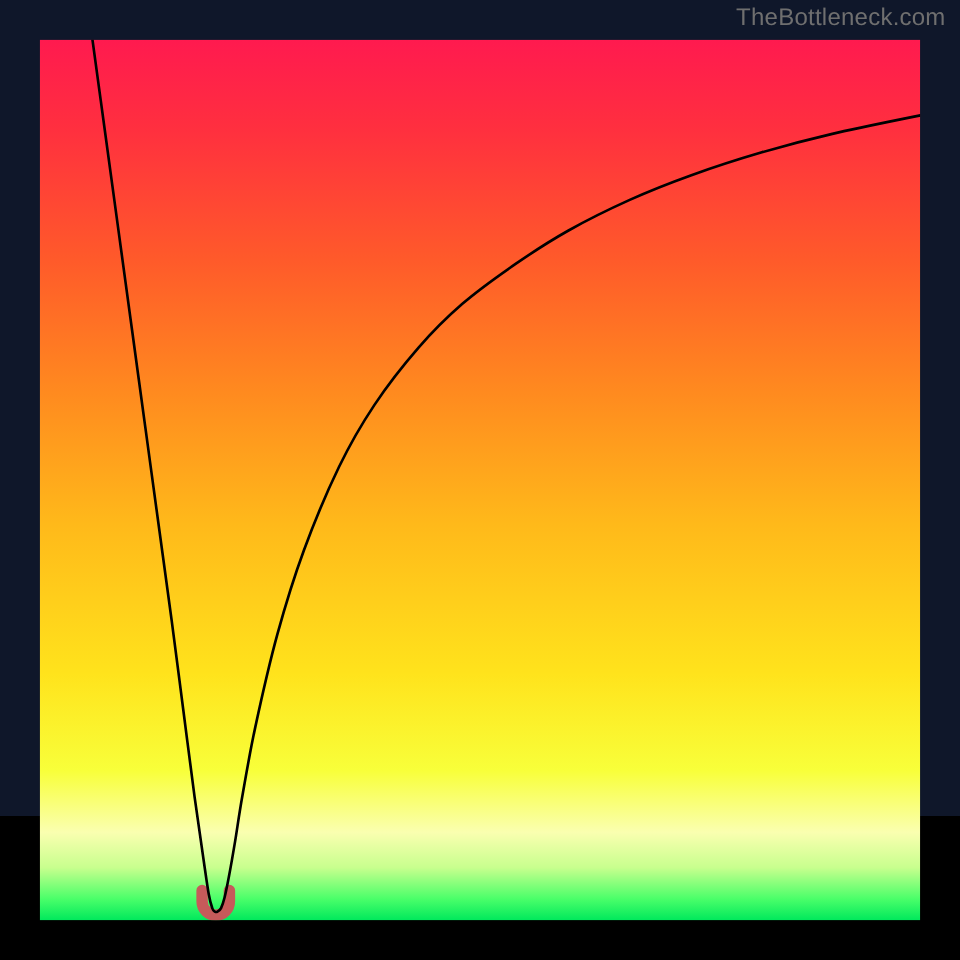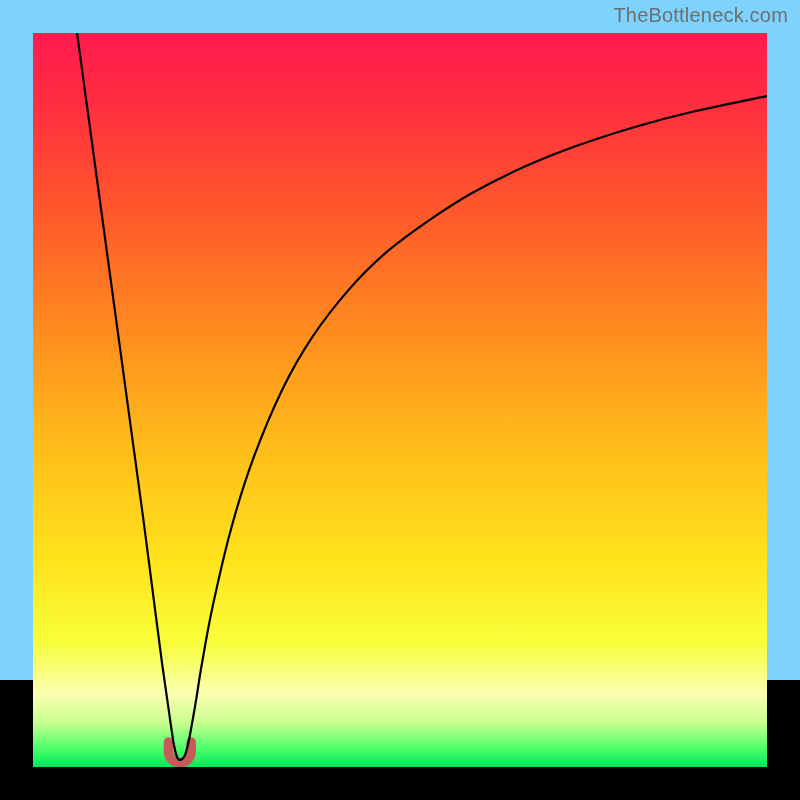--- a/index.html
+++ b/index.html
@@ -10,21 +10,21 @@
     background: #000;
     overflow: hidden;
     font-family: Arial, Helvetica, sans-serif;
   }
   .frame {
     position: absolute;
     left: 0;
     top: 0;
     width: 800px;
     height: 680px;
-    background: #7dd3fc;
+    background: #0f172a;
   }
   .watermark {
     position: absolute;
     top: 4px;
     right: 12px;
     color: #6f6f6f;
     font-size: 20px;
     font-weight: 500;
     letter-spacing: 0.2px;
     z-index: 10;

